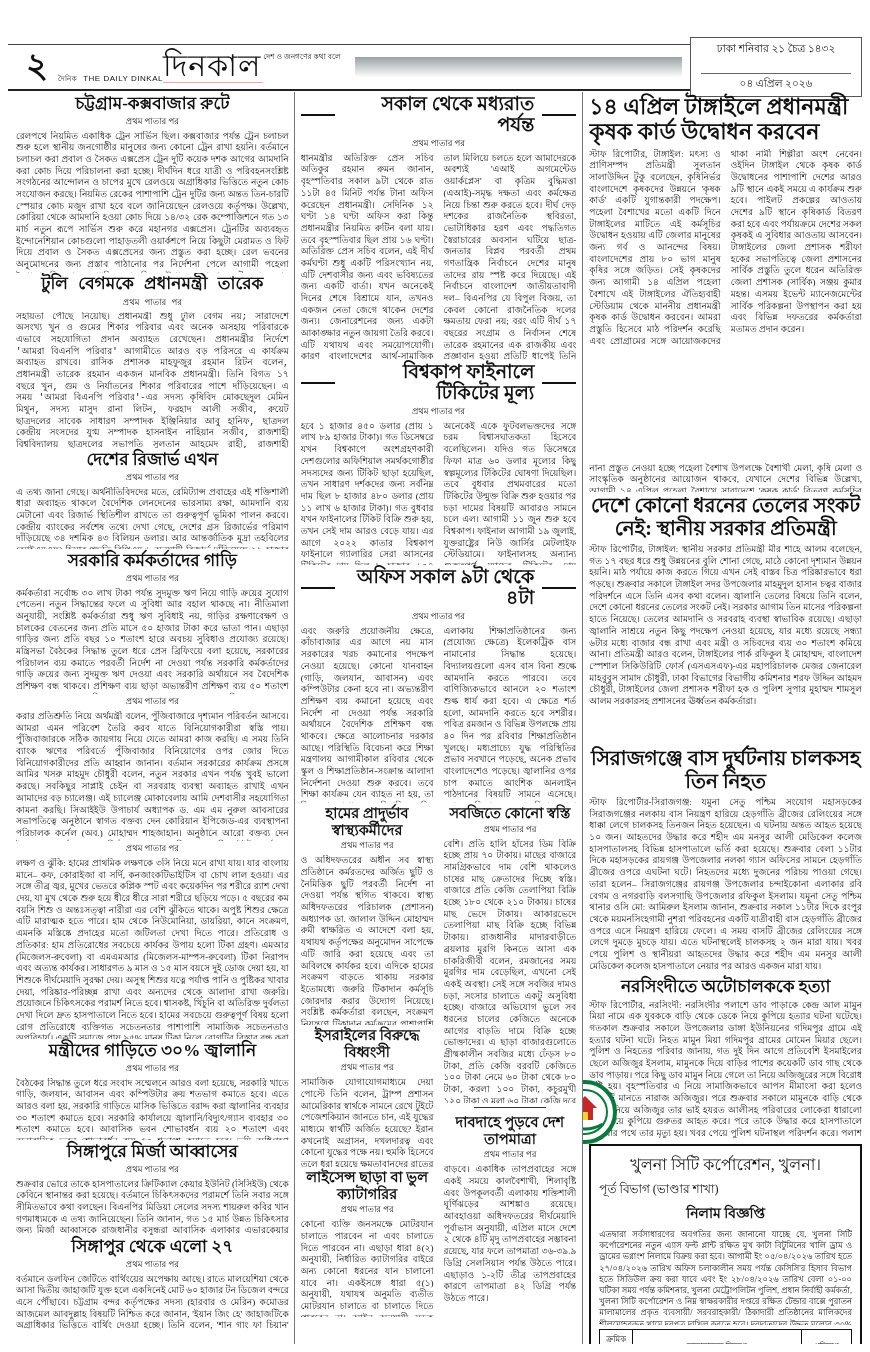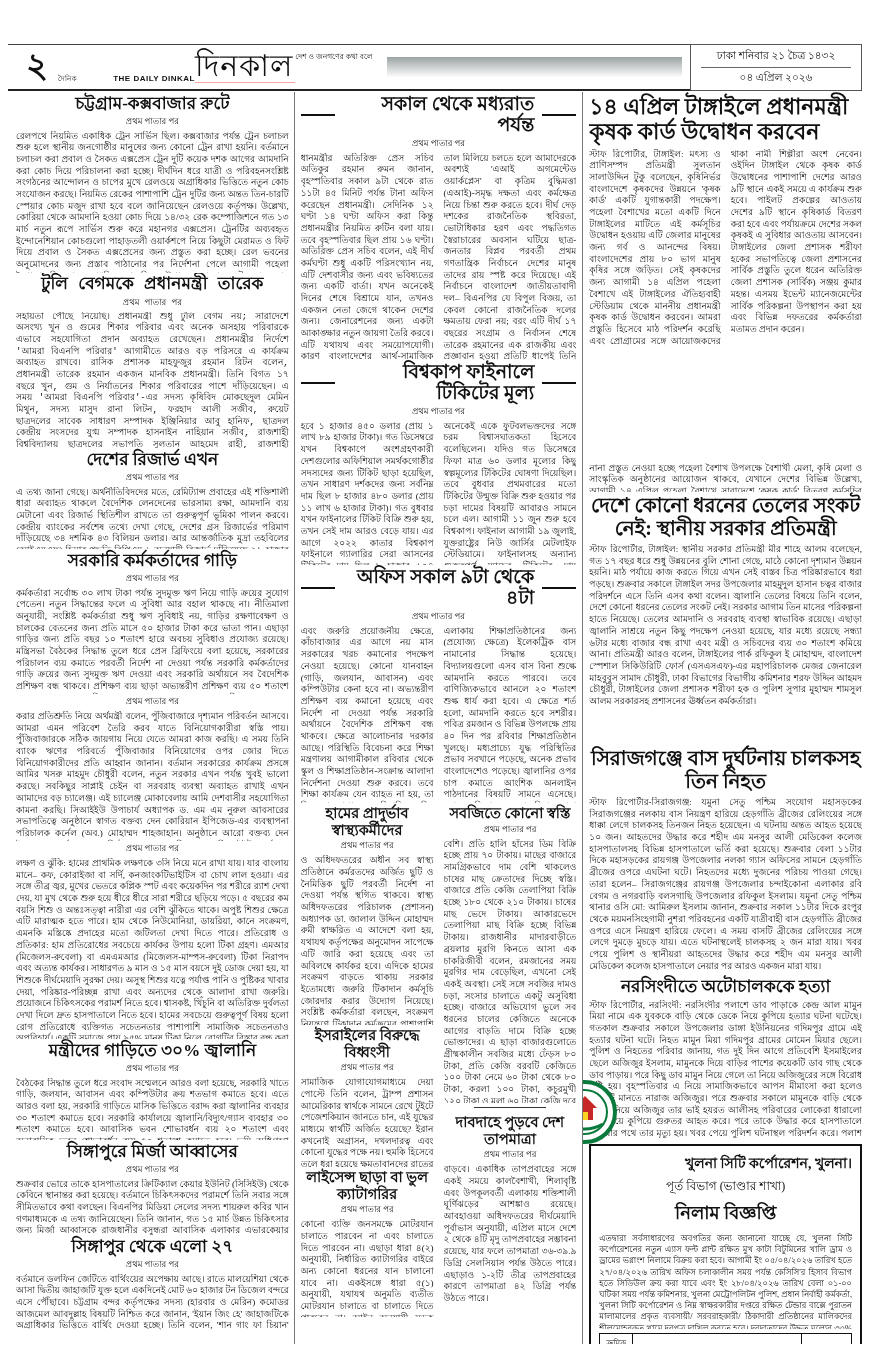--- a/index.html
+++ b/index.html
@@ -5,26 +5,26 @@
   html,body{margin:0;padding:0;background:#e8e8e8;}
   .sheet{
     position:relative;width:870px;height:1352px;margin:0 auto;background:#ffffff;
     font-family:"Liberation Serif","DejaVu Serif",serif;color:#111;overflow:hidden;
   }
   
   .masthead{position:absolute;left:8px;right:8px;top:44px;border-top:1px solid #444;border-bottom:2px solid #222;height:44px;display:flex;align-items:center;}
   .pageno{font-size:34px;font-weight:bold;padding:0 10px 2px 18px;line-height:1;}
   .brand{display:flex;flex-direction:row;line-height:1;margin-right:6px;}
   .brand .over{display:flex;align-items:flex-end;gap:6px;font-size:7px;letter-spacing:.5px;}
-  .brand .over .latin{font-family:"Liberation Sans",sans-serif;font-weight:bold;font-size:8px;margin-left:30px;}
+  .brand .over .latin{font-family:"Liberation Sans",sans-serif;font-weight:normal;font-size:8px;}
   .brand .logotype{font-size:30px;font-weight:normal;border-bottom:1px solid #fca5a5;padding:0 2px 1px 0;letter-spacing:1px;}
   .brand .tagline{font-size:7.5px;text-align:center;margin-top:2px;}
   .gradbar{flex:1;height:20px;margin:0 8px;background:linear-gradient(to bottom,#9aa3a3,#fdfdfd);}
   .datebox{border:1px solid #555;padding:3px 10px;text-align:center;font-size:10.5px;min-width:150px;background:#fff;}
-  .datebox .l1{border-bottom:1px solid #666;padding-bottom:2px;margin-bottom:2px;}
+  .datebox .l1{border-bottom:1px solid #666;padding-bottom:15px;margin-bottom:2px;}
   
   .content{position:absolute;left:8px;right:8px;top:92px;bottom:8px;display:flex;margin-left:8px;}
   .col{overflow:hidden;}
   .col-left{width:281px;padding-right:5px;}
   .col-mid{width:284px;padding:0 6px;border-left:1px solid #777;border-right:1px solid #777;}
   .col-right{width:281px;padding-left:6px;}
   
   article{overflow:hidden;}
   .hl{font-weight:bold;text-align:center;line-height:1.15;margin:2px 0 0;}
   .hl-left{font-size:17px;}
@@ -37,23 +37,23 @@
   .span-hl .t{flex:1;text-align:right;font-weight:bold;font-size:19px;line-height:1.1;}
   .twocol{column-count:2;column-gap:10px;}
   .subrow{display:flex;gap:10px;}
   .subcol{width:50%;overflow:hidden;}
   .hl-sub{font-size:14.5px;}
   .hl-r1{font-size:22px;text-align:left;}
   .hl-r2{font-size:20px;}
   .hl-r4{font-size:17px;}
   
   .notice{position:relative;border:2px solid #111;margin-top:6px;padding:6px 8px 4px;overflow:visible;}
-  .notice .org1{text-align:right;font-weight:bold;font-size:14px;}
-  .notice .org2{text-align:center;font-size:12px;margin-top:1px;}
-  .notice .ttl{text-align:center;font-weight:bold;font-size:18px;margin:2px 0 3px;}
+  .notice .org1{text-align:center;font-weight:normal;font-size:16px;}
+  .notice .org2{text-align:left;font-size:12px;margin-top:1px;}
+  .notice .ttl{text-align:center;font-weight:bold;font-size:14px;margin:2px 0 3px;}
   .notice .nbody{font-size:8.3px;line-height:1.35;text-align:justify;}
   .ntable{width:100%;border-collapse:collapse;margin-top:4px;font-size:8.3px;}
   .ntable th,.ntable td{border:1px solid #111;padding:3px 4px;}
   .ntable th{font-weight:normal;text-align:center;}
   .logo-wrap{position:absolute;left:-38px;top:-66px;width:64px;height:64px;}
   .sep{height:1px;background:#333;margin:4px 30px;}
 </style>
 </head>
 <body>
 

